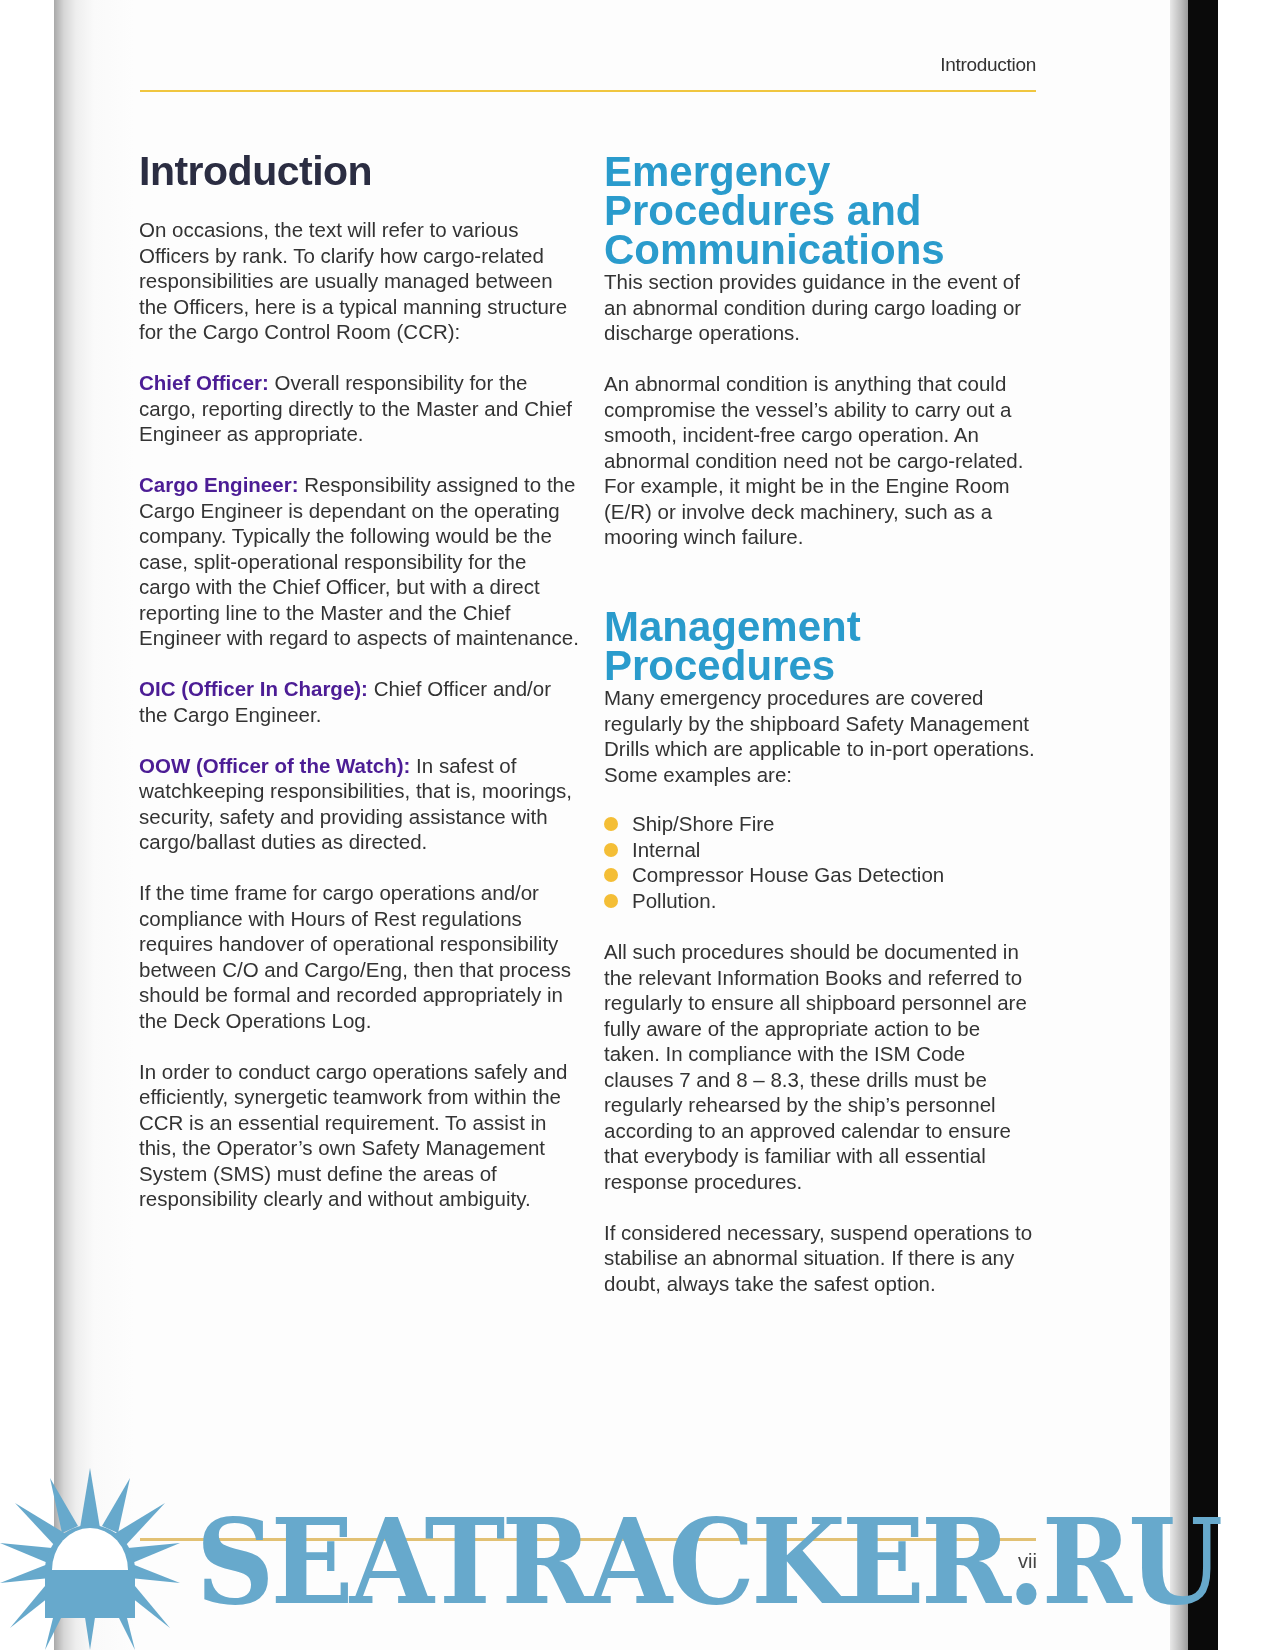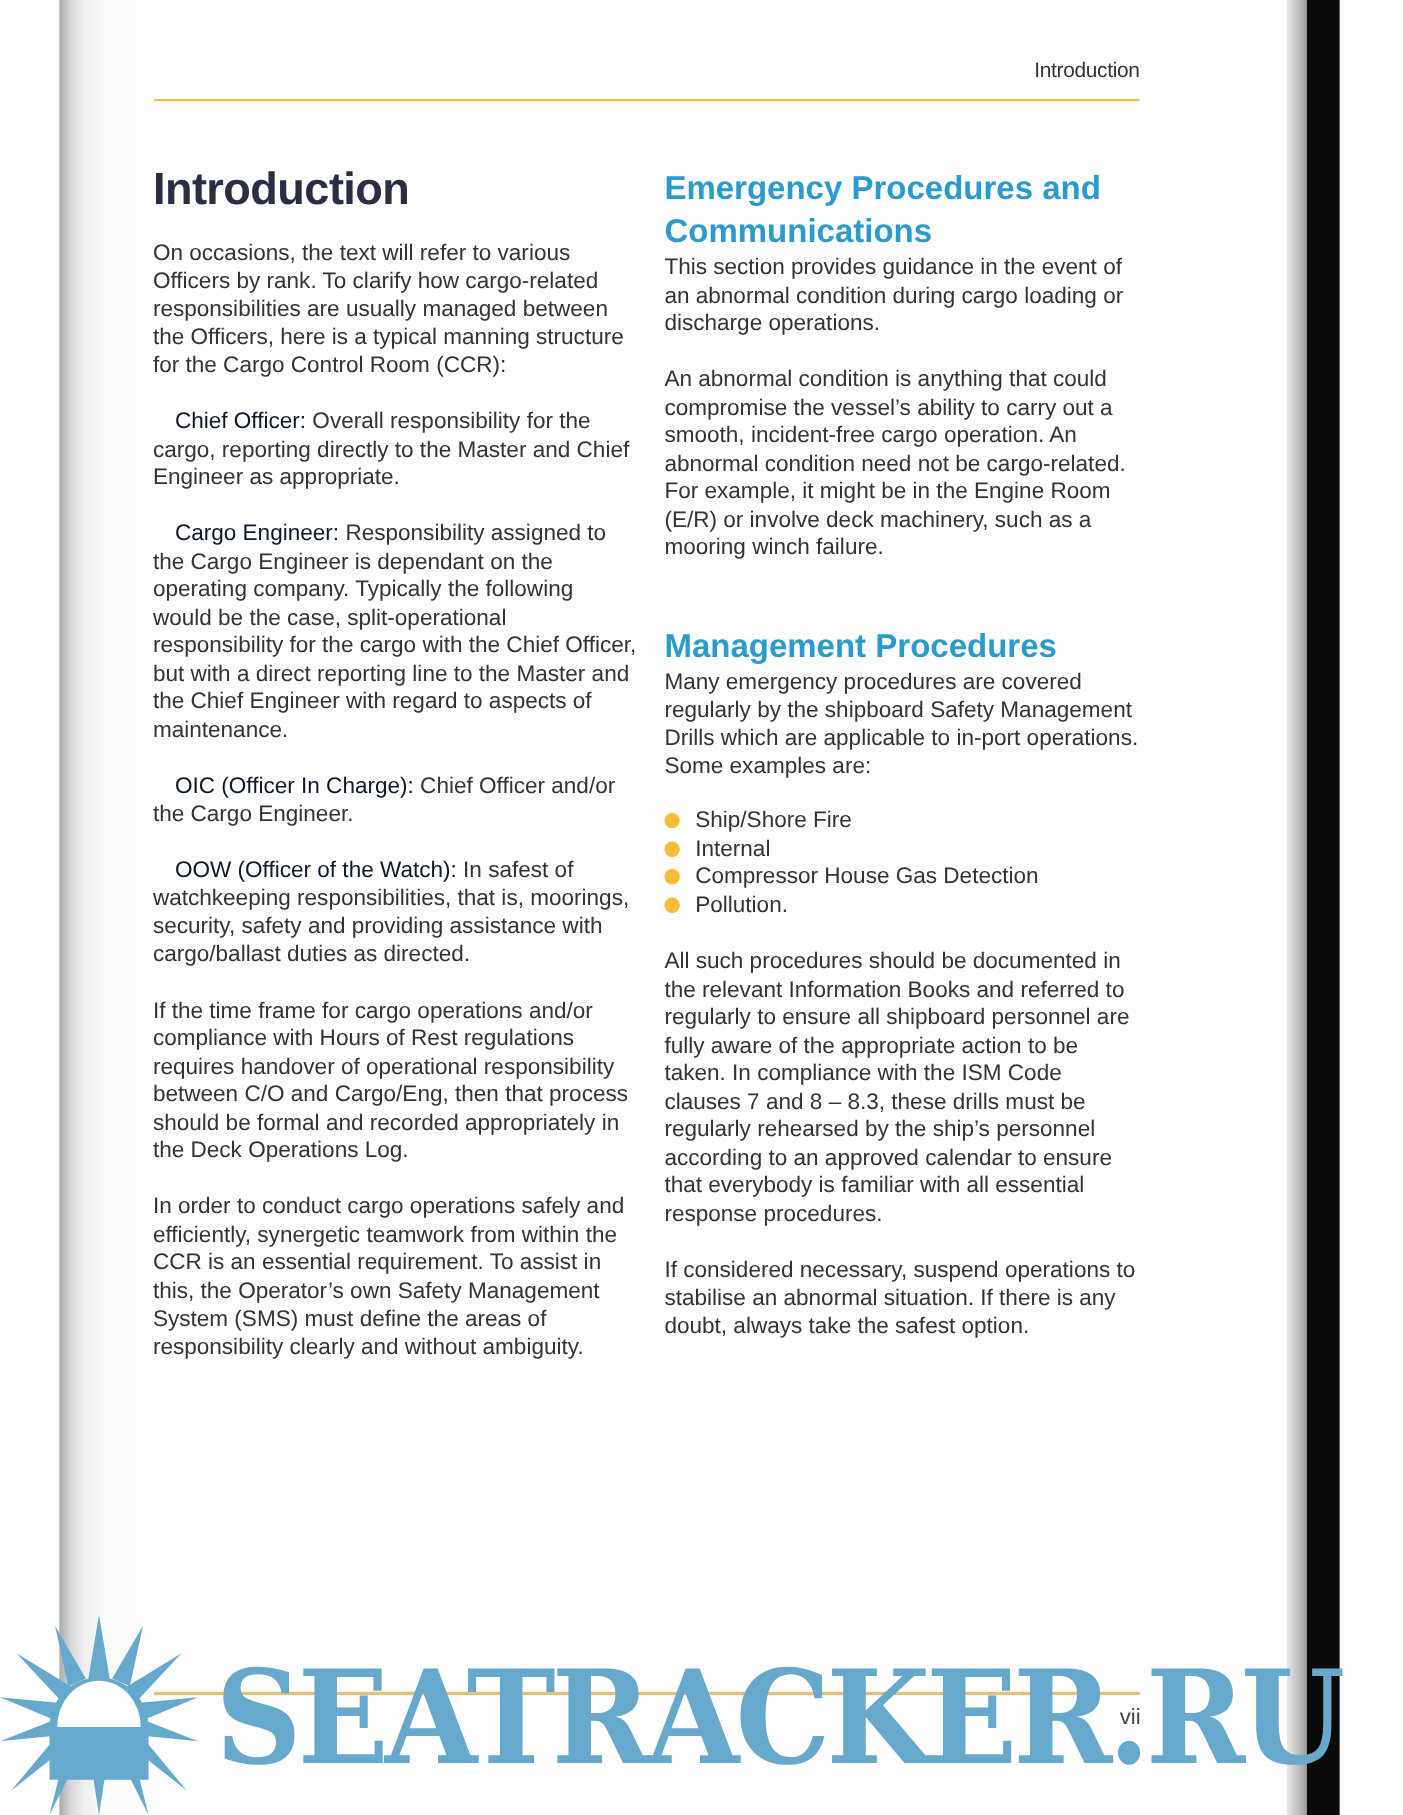--- a/index.html
+++ b/index.html
@@ -22,23 +22,23 @@
   .running-head { position:absolute; top:54px; right:239px; font-size:19px; color:#333; letter-spacing:-0.3px; }
   .rule-top { position:absolute; top:90px; left:140px; width:896px; height:2px; background:#f0c640; }
   .rule-bottom { position:absolute; top:1538px; left:140px; width:896px; height:3px; background:#e2c174; }
   .page-number { position:absolute; top:1550px; left:1018px; font-size:20px; color:#444; }
 
   .col { position:absolute; font-size:20.5px; line-height:25.5px; color:#333333; }
   .col-left { left:139px; top:146px; width:440px; }
   .col-right { left:604px; top:152px; width:436px; }
 
   h1.intro-title { margin:0 0 21px 0; font-size:41px; font-weight:bold; color:#2b2d42; line-height:50px; letter-spacing:-0.5px; }
-  h2.section-title { margin:0; font-size:30px; font-weight:bold; color:#2a9bcc; line-height:39px; }
+  h2.section-title { margin:0; font-size:42px; font-weight:bold; color:#2a9bcc; line-height:39px; }
   p { margin:0 0 25.5px 0; }
-  .term { font-weight:normal; color:#0f172a;margin-left:20px; }
+  .term { font-weight:bold; color:#4c1d95; }
 
   ul.bullets { list-style:none; margin:0 0 26px 0; padding:0; }
   ul.bullets li { position:relative; padding-left:28px; }
   ul.bullets li .dot { position:absolute; left:0; top:6px; width:14px; height:14px; border-radius:50%; background:#f4be36; }
 
   .spacer-lg { height:32px; }
 
   
   .wm-sun { position:absolute; left:0; top:1468px; width:180px; height:182px; }
   .wm-text {

